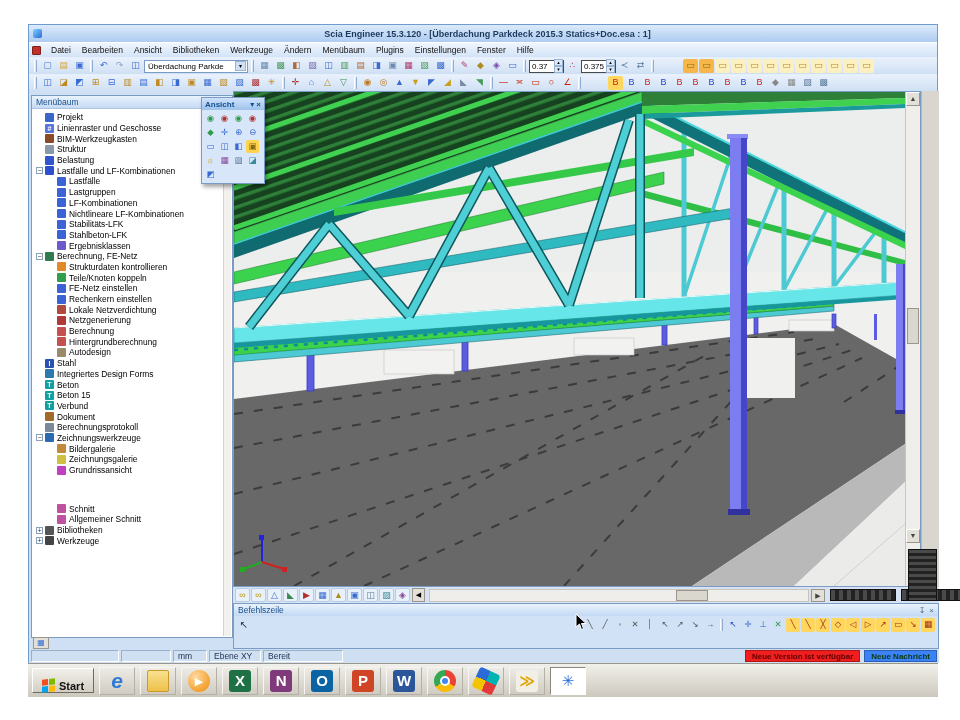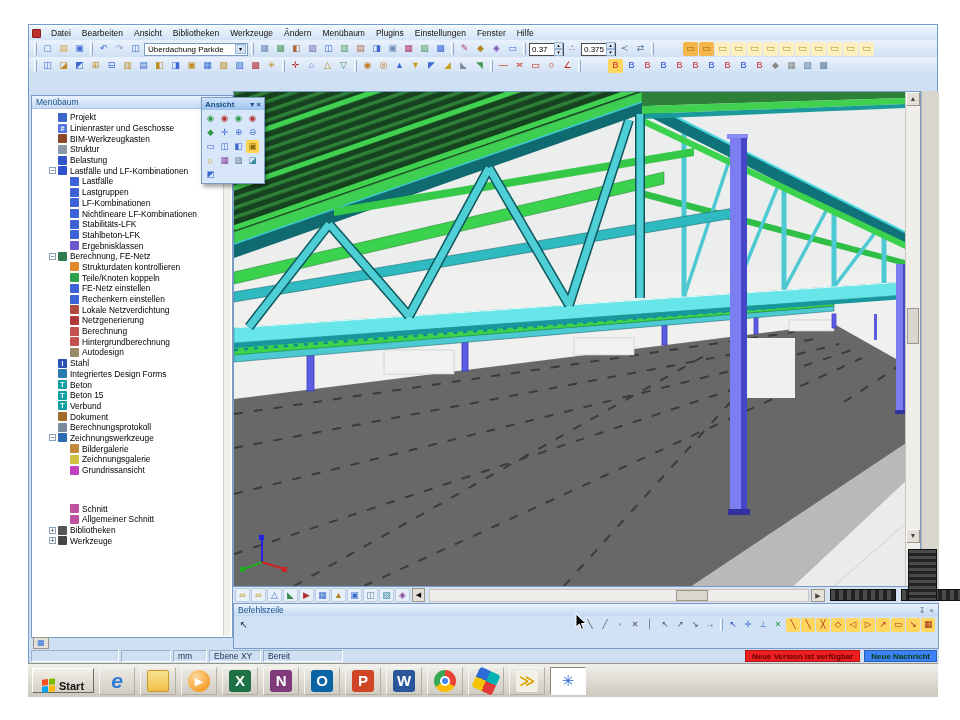--- a/index.html
+++ b/index.html
@@ -31,21 +31,21 @@
   .spin .val{min-width:20px;}
   .ud{display:flex;flex-direction:column;margin-left:2px;}
   .ud span{font-size:5px;line-height:5px;width:9px;text-align:center;background:#dce8f6;border:1px solid #9ab4d6;}
   
   .treepanel{position:absolute;left:2px;top:70px;width:202px;height:543px;border:1px solid #7a9cc4;background:#fff;}
   .treehdr{height:13px;background:linear-gradient(#e9f3fe,#c6daf3);font-size:8.5px;color:#1a4f8a;
     padding:1px 4px;border-bottom:1px solid #aac4e2;}
   .treebody{position:absolute;top:14px;bottom:1px;left:1px;right:9px;overflow:hidden;padding-top:2px;}
   .treescroll{position:absolute;top:14px;bottom:1px;right:1px;width:8px;background:#f2f1ee;border-left:1px solid #d6d3cc;}
   .treescroll .thumb{position:absolute;top:0;left:0;width:8px;height:26px;background:#d9d6cf;border:1px solid #b4b0a6;}
-  .trow{height:10.7px;display:flex;align-items:center;font-size:8.4px;white-space:nowrap;padding-left:16px;}
+  .trow{height:10.7px;display:flex;align-items:center;font-size:8.4px;white-space:nowrap;padding-left:3px;}
   .texp{width:7px;height:7px;border:1px solid #8aa0b8;color:#333;font-size:7px;line-height:5px;
     text-align:center;margin-right:2px;background:#fff;flex:none;}
   .texp:empty{border-color:transparent;background:transparent;}
   .tic{width:9px;height:9px;margin-right:3px;flex:none;border-radius:1px;color:#fff;font-size:7px;
     line-height:9px;text-align:center;font-weight:bold;}
   .tlab{color:#000;}
   
   .viewport{position:absolute;left:204px;top:66px;width:688px;height:496px;background:#e9eae8;
     border:1px solid #7a9cc4;overflow:hidden;}
   .vscroll{position:absolute;right:0;top:0;width:15px;height:494px;background:#efeeea;border-left:1px solid #c9c5bc;}
@@ -121,20 +121,24 @@
     background:conic-gradient(#00b3b3 0 25%,#e23a3a 0 50%,#f5c400 0 75%,#2b6bd8 0 100%);}
   
   .cursor{position:absolute;left:547px;top:589px;z-index:9;pointer-events:none;}
 </style>
 </head>
 <body>
 
 <div class="desktop">
   <div class="app">
 
+    <div class="titlebar">
+      <span class="titleicon"></span>
+      <span class="titletext">Scia Engineer 15.3.120 - [Überdachung Parkdeck  2015.3  Statics+Doc.esa : 1]</span>
+    </div>
 
     <div class="menubar">
       <span class="appicon"></span>
 
     <span class="menuitem">Datei</span>
         <span class="menuitem">Bearbeiten</span>
         <span class="menuitem">Ansicht</span>
         <span class="menuitem">Bibliotheken</span>
         <span class="menuitem">Werkzeuge</span>
         <span class="menuitem">Ändern</span>

